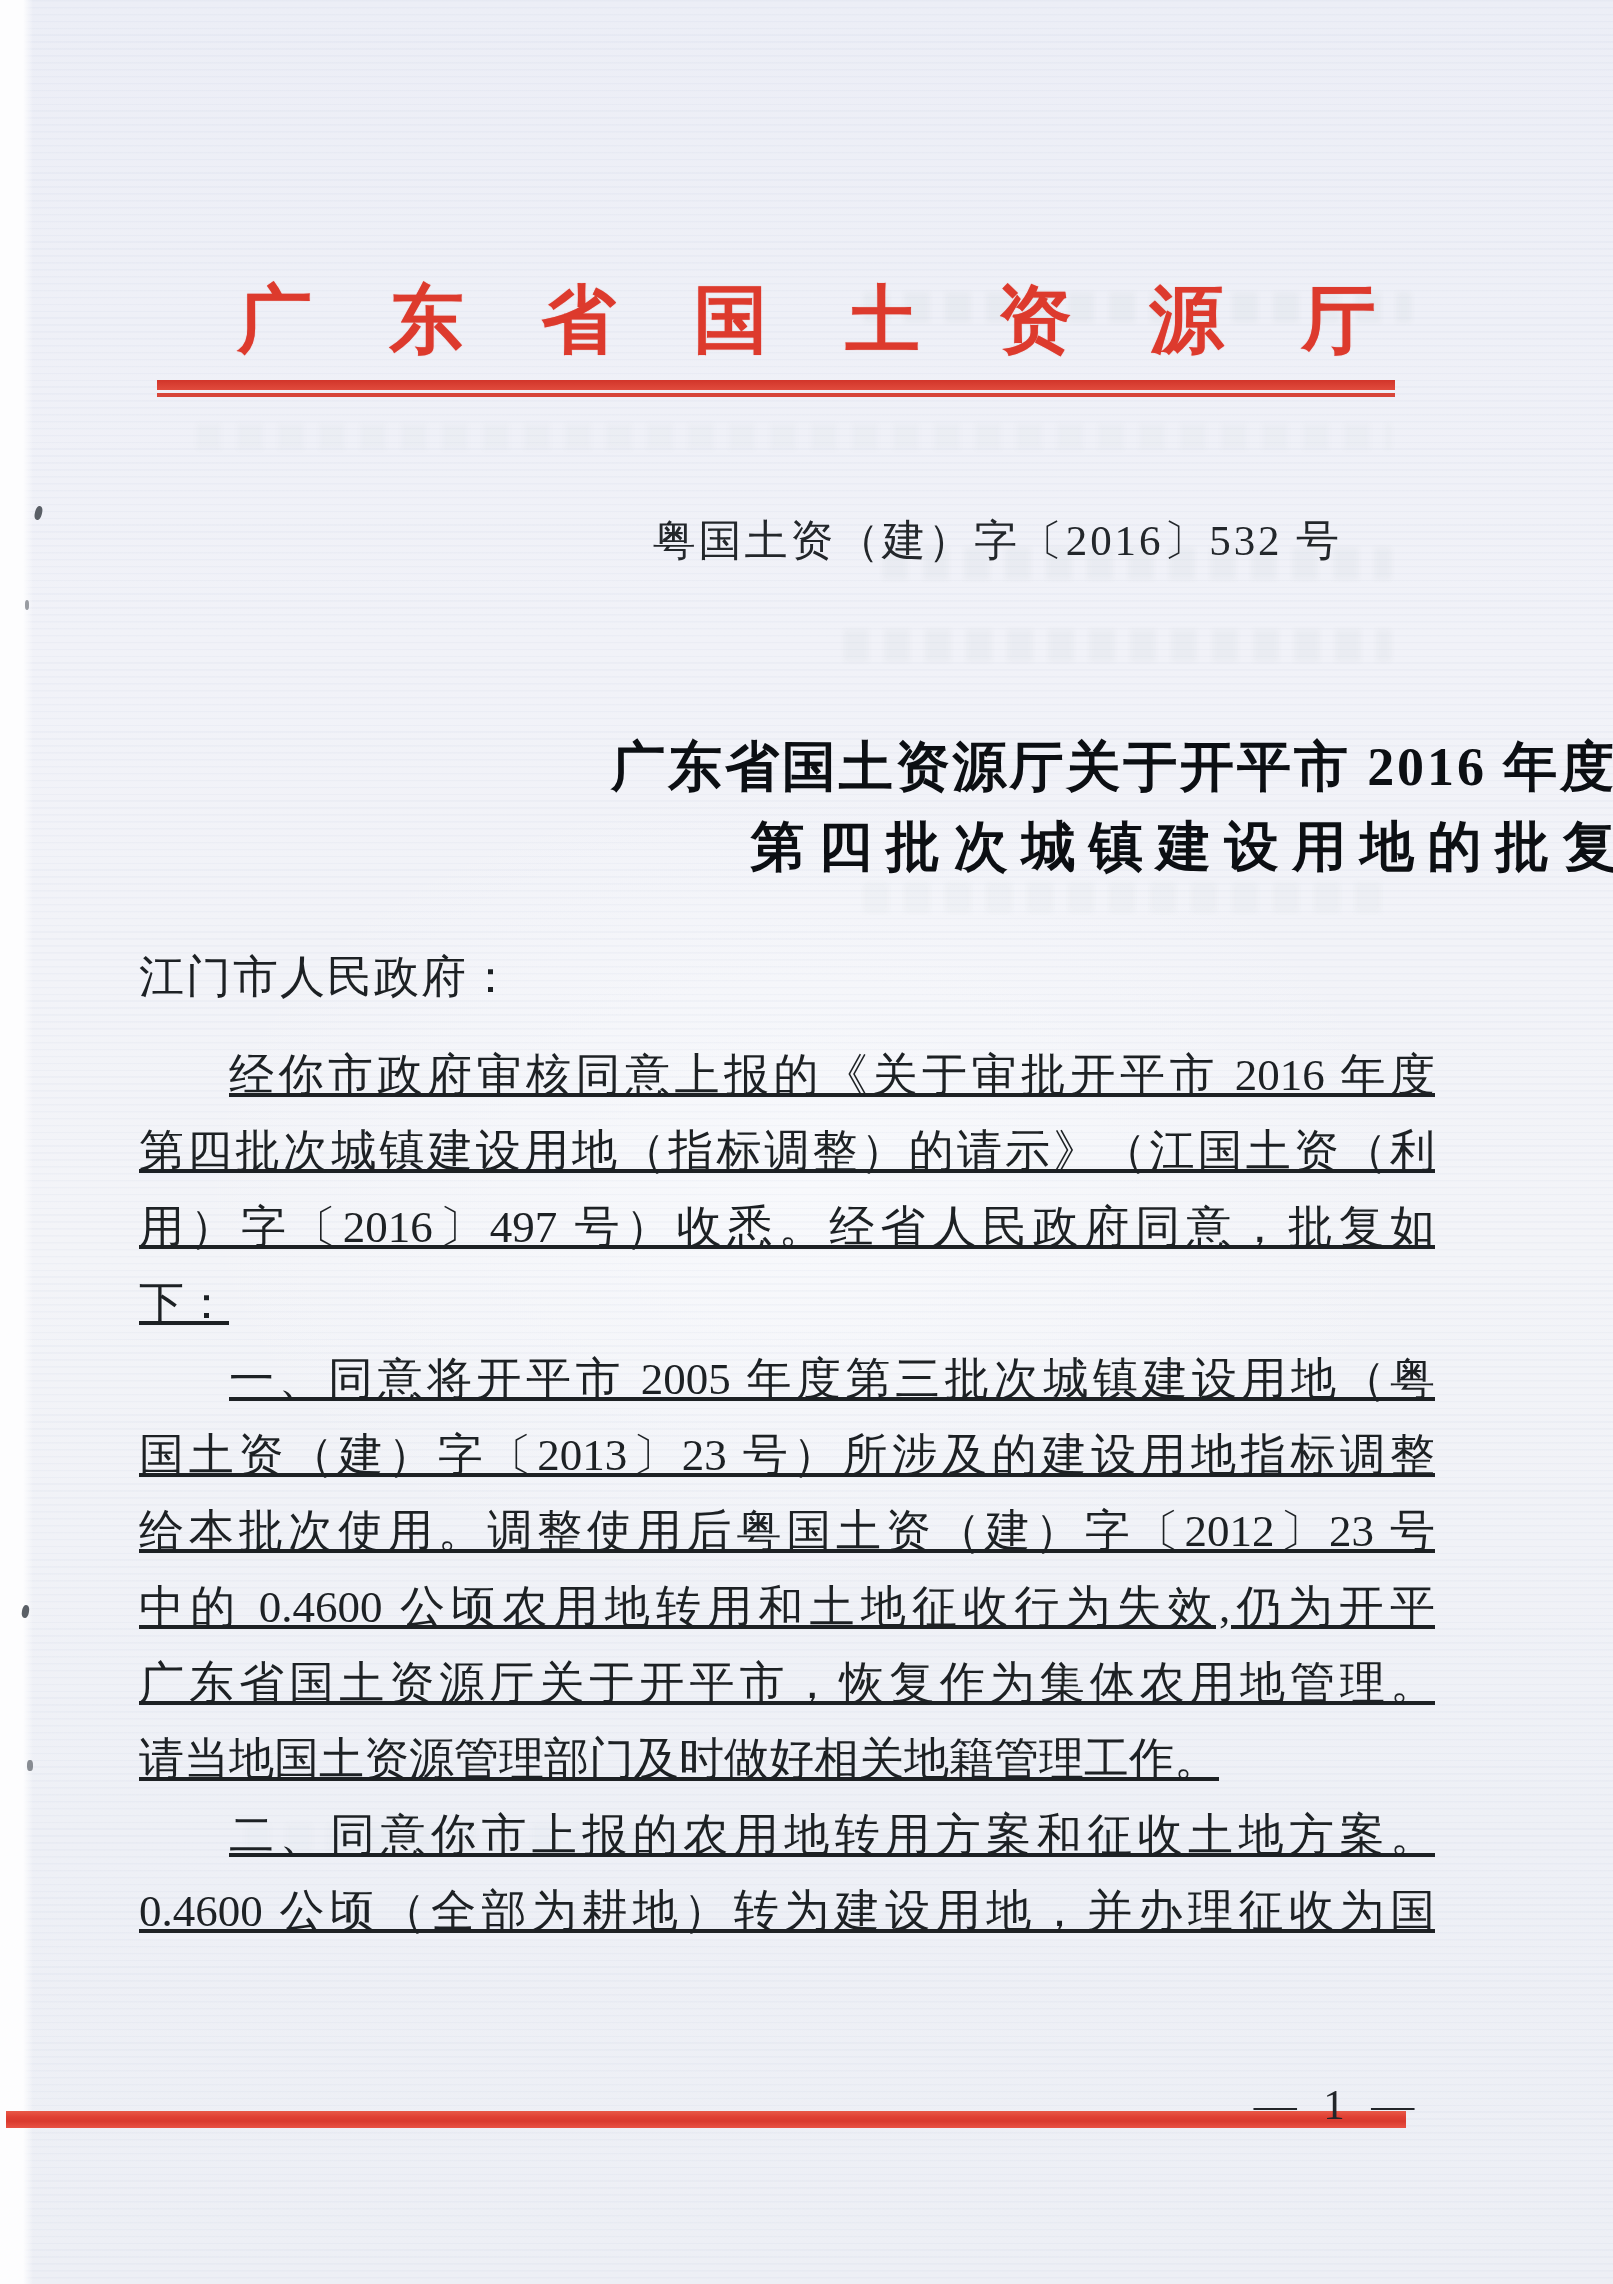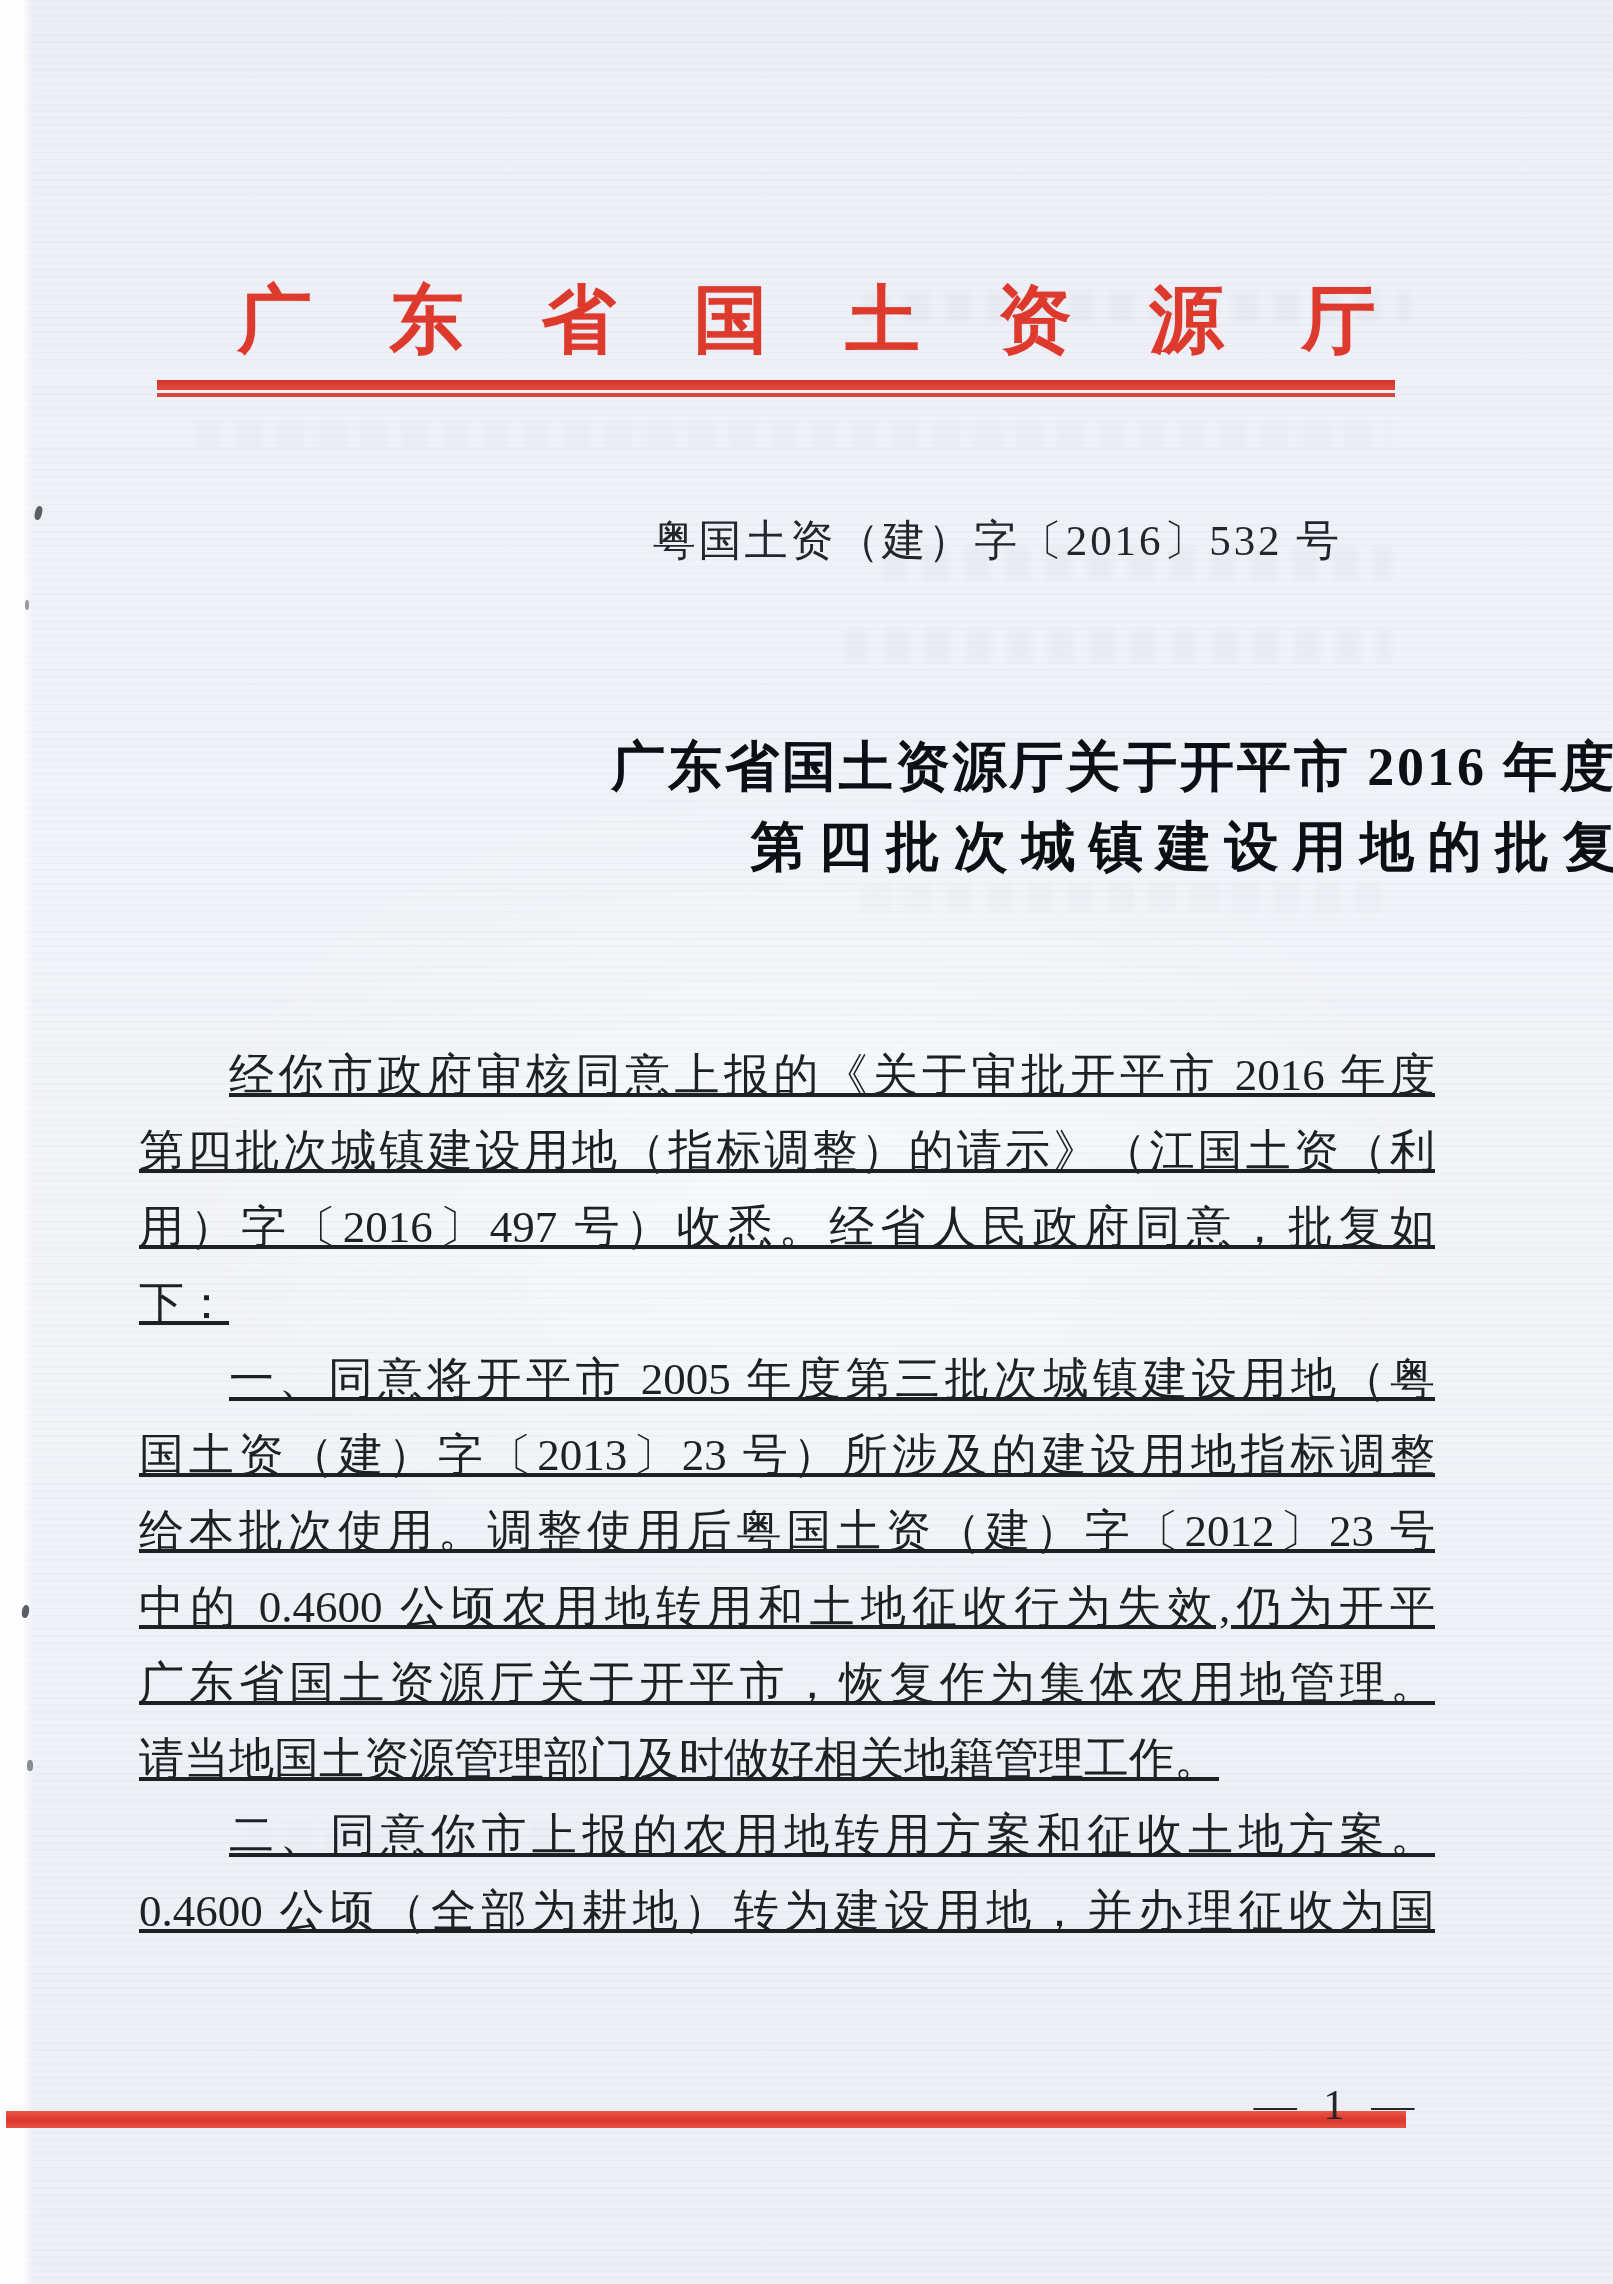--- a/index.html
+++ b/index.html
@@ -110,20 +110,21 @@
   <div class="rule rule-thick"></div>
   <div class="rule rule-thin"></div>
 
   <div class="doc-number">粤国土资（建）字〔2016〕532 号</div>
 
   <div class="doc-title">
     <div class="t1">广东省国土资源厅关于开平市 2016 年度</div>
     <div class="t2">第四批次城镇建设用地的批复</div>
   </div>
 
+  <div class="addressee">江门市人民政府：</div>
 
   <div class="body-text">
     <div class="ln j ind">经你市政府审核同意上报的《关于审批开平市 2016 年度</div>
     <div class="ln j">第四批次城镇建设用地（指标调整）的请示》（江国土资（利</div>
     <div class="ln j">用）字〔2016〕497 号）收悉。经省人民政府同意，批复如</div>
     <div class="ln">下：</div>
     <div class="ln j ind">一、同意将开平市 2005 年度第三批次城镇建设用地（粤</div>
     <div class="ln j">国土资（建）字〔2013〕23 号）所涉及的建设用地指标调整</div>
     <div class="ln j">给本批次使用。调整使用后粤国土资（建）字〔2012〕23 号</div>
     <div class="ln j">中的 0.4600 公顷农用地转用和土地征收行为失效,仍为开平</div>

